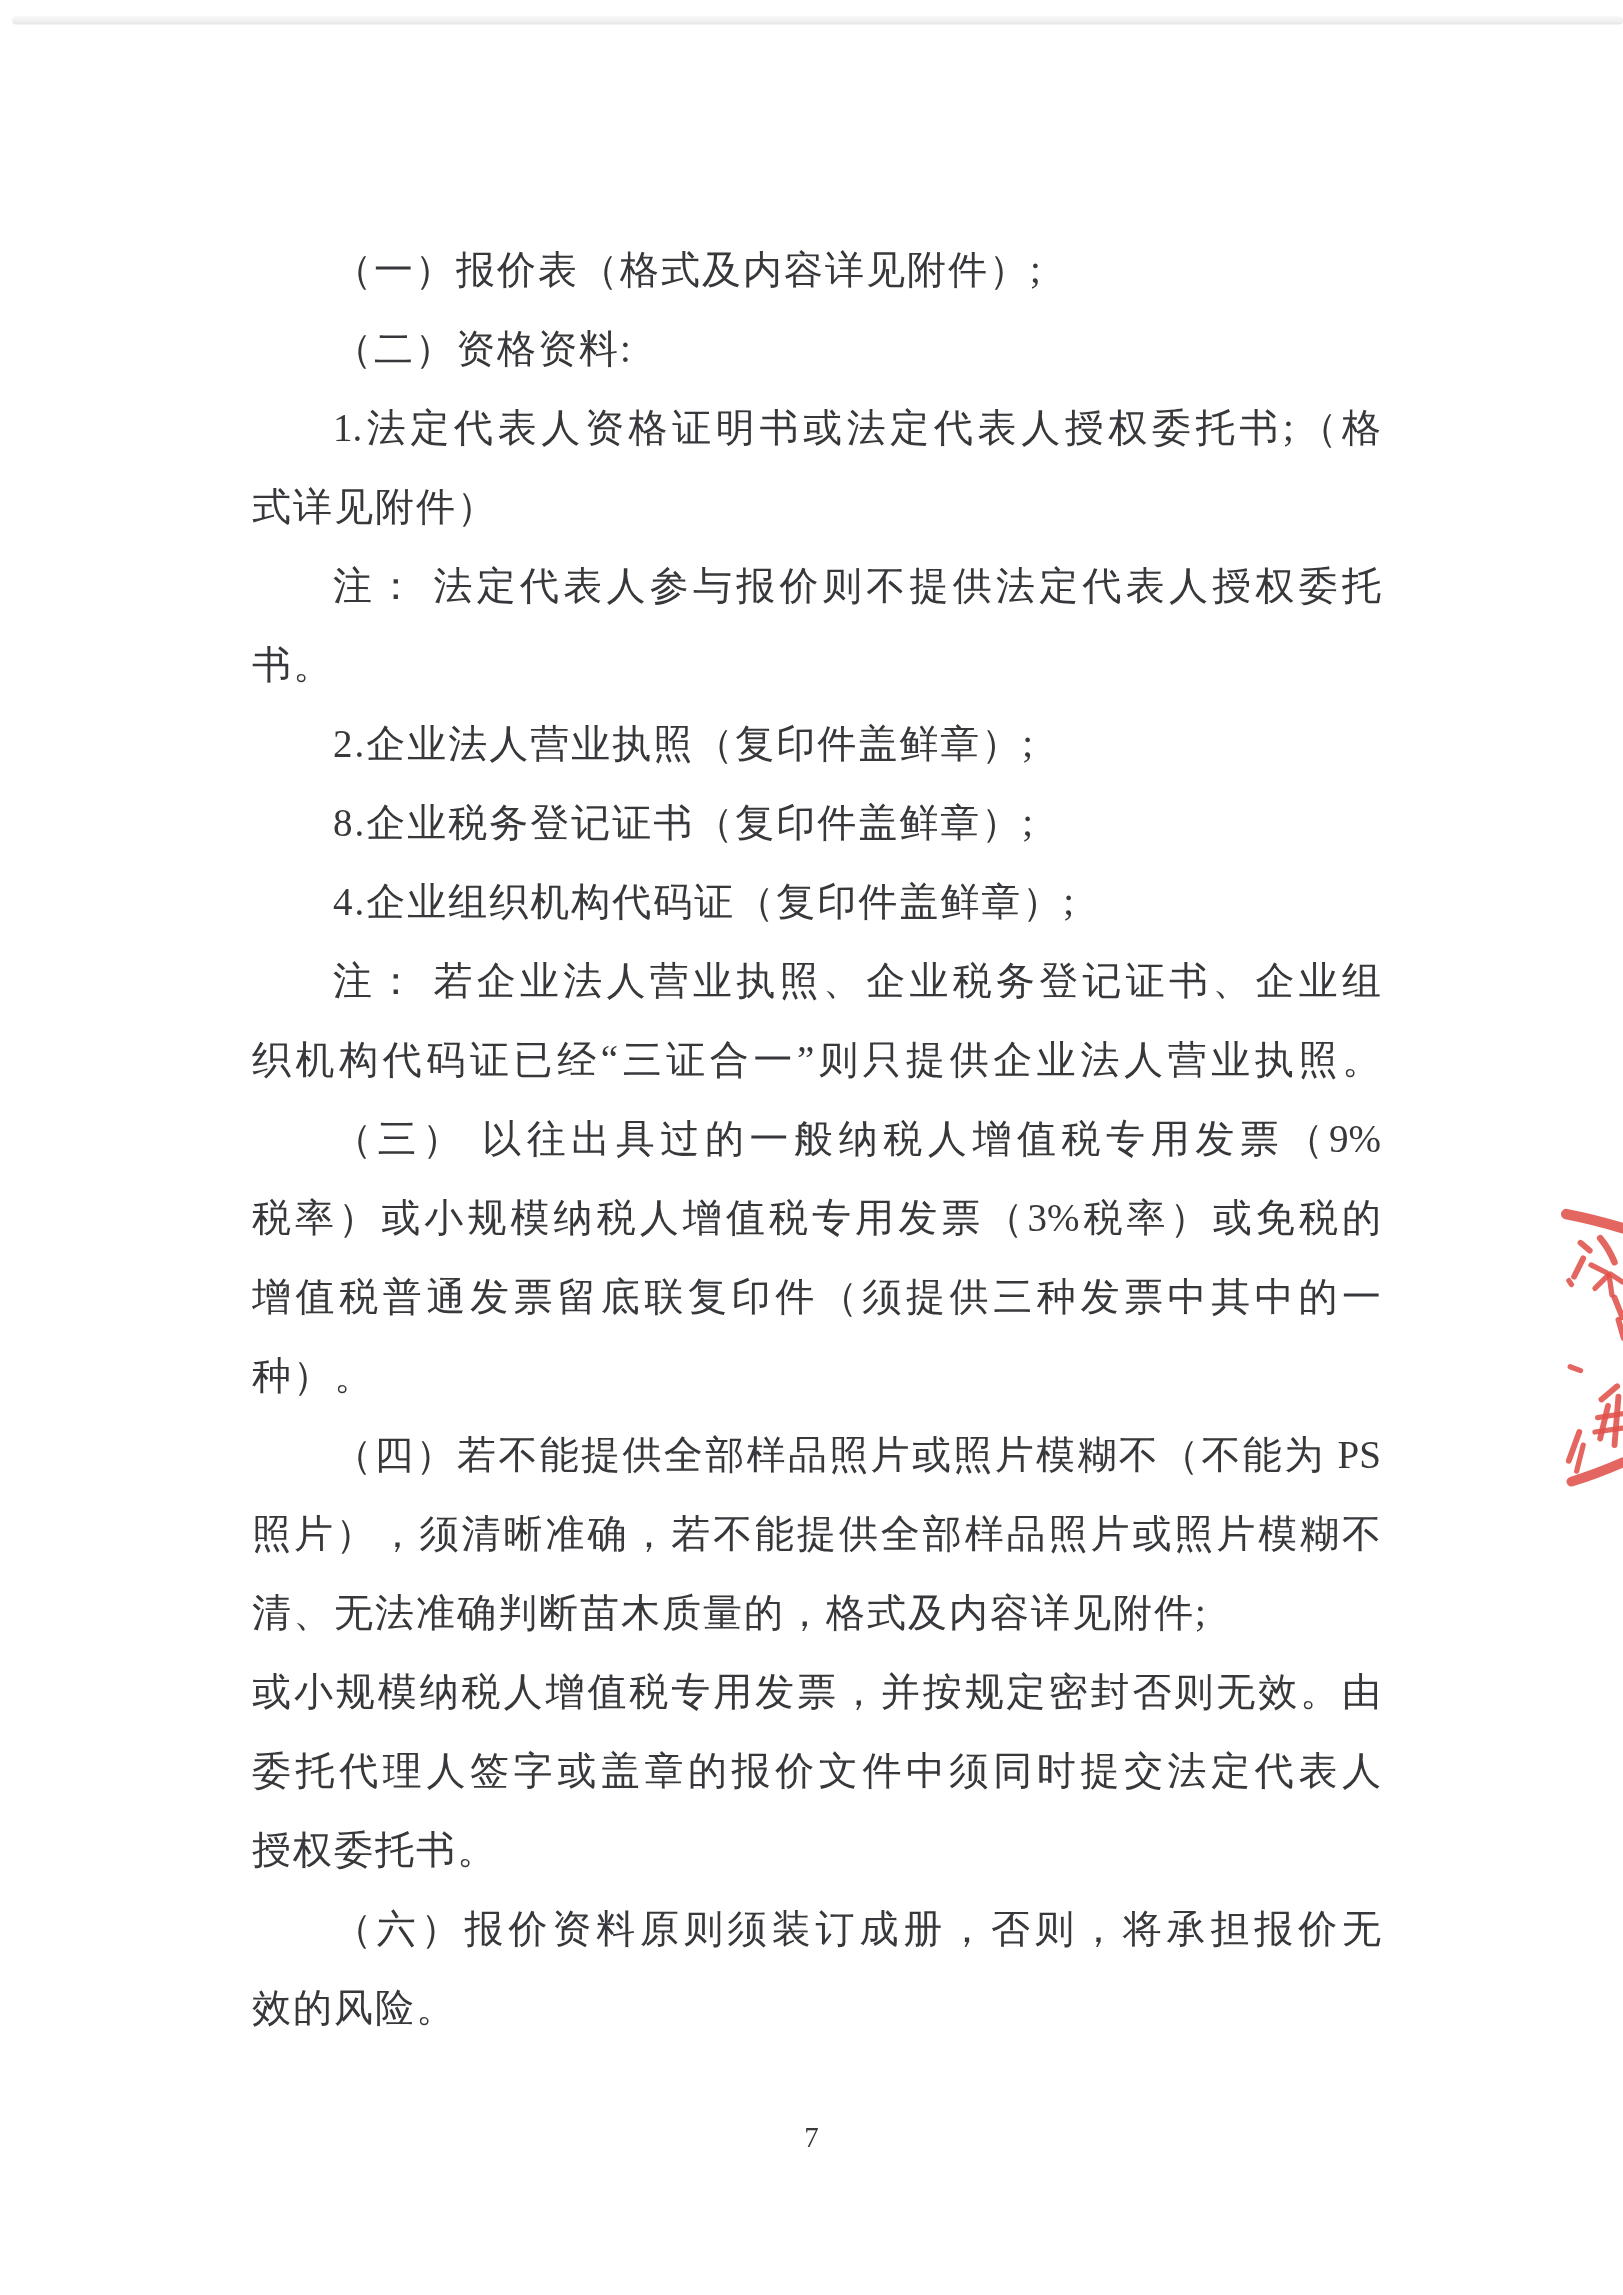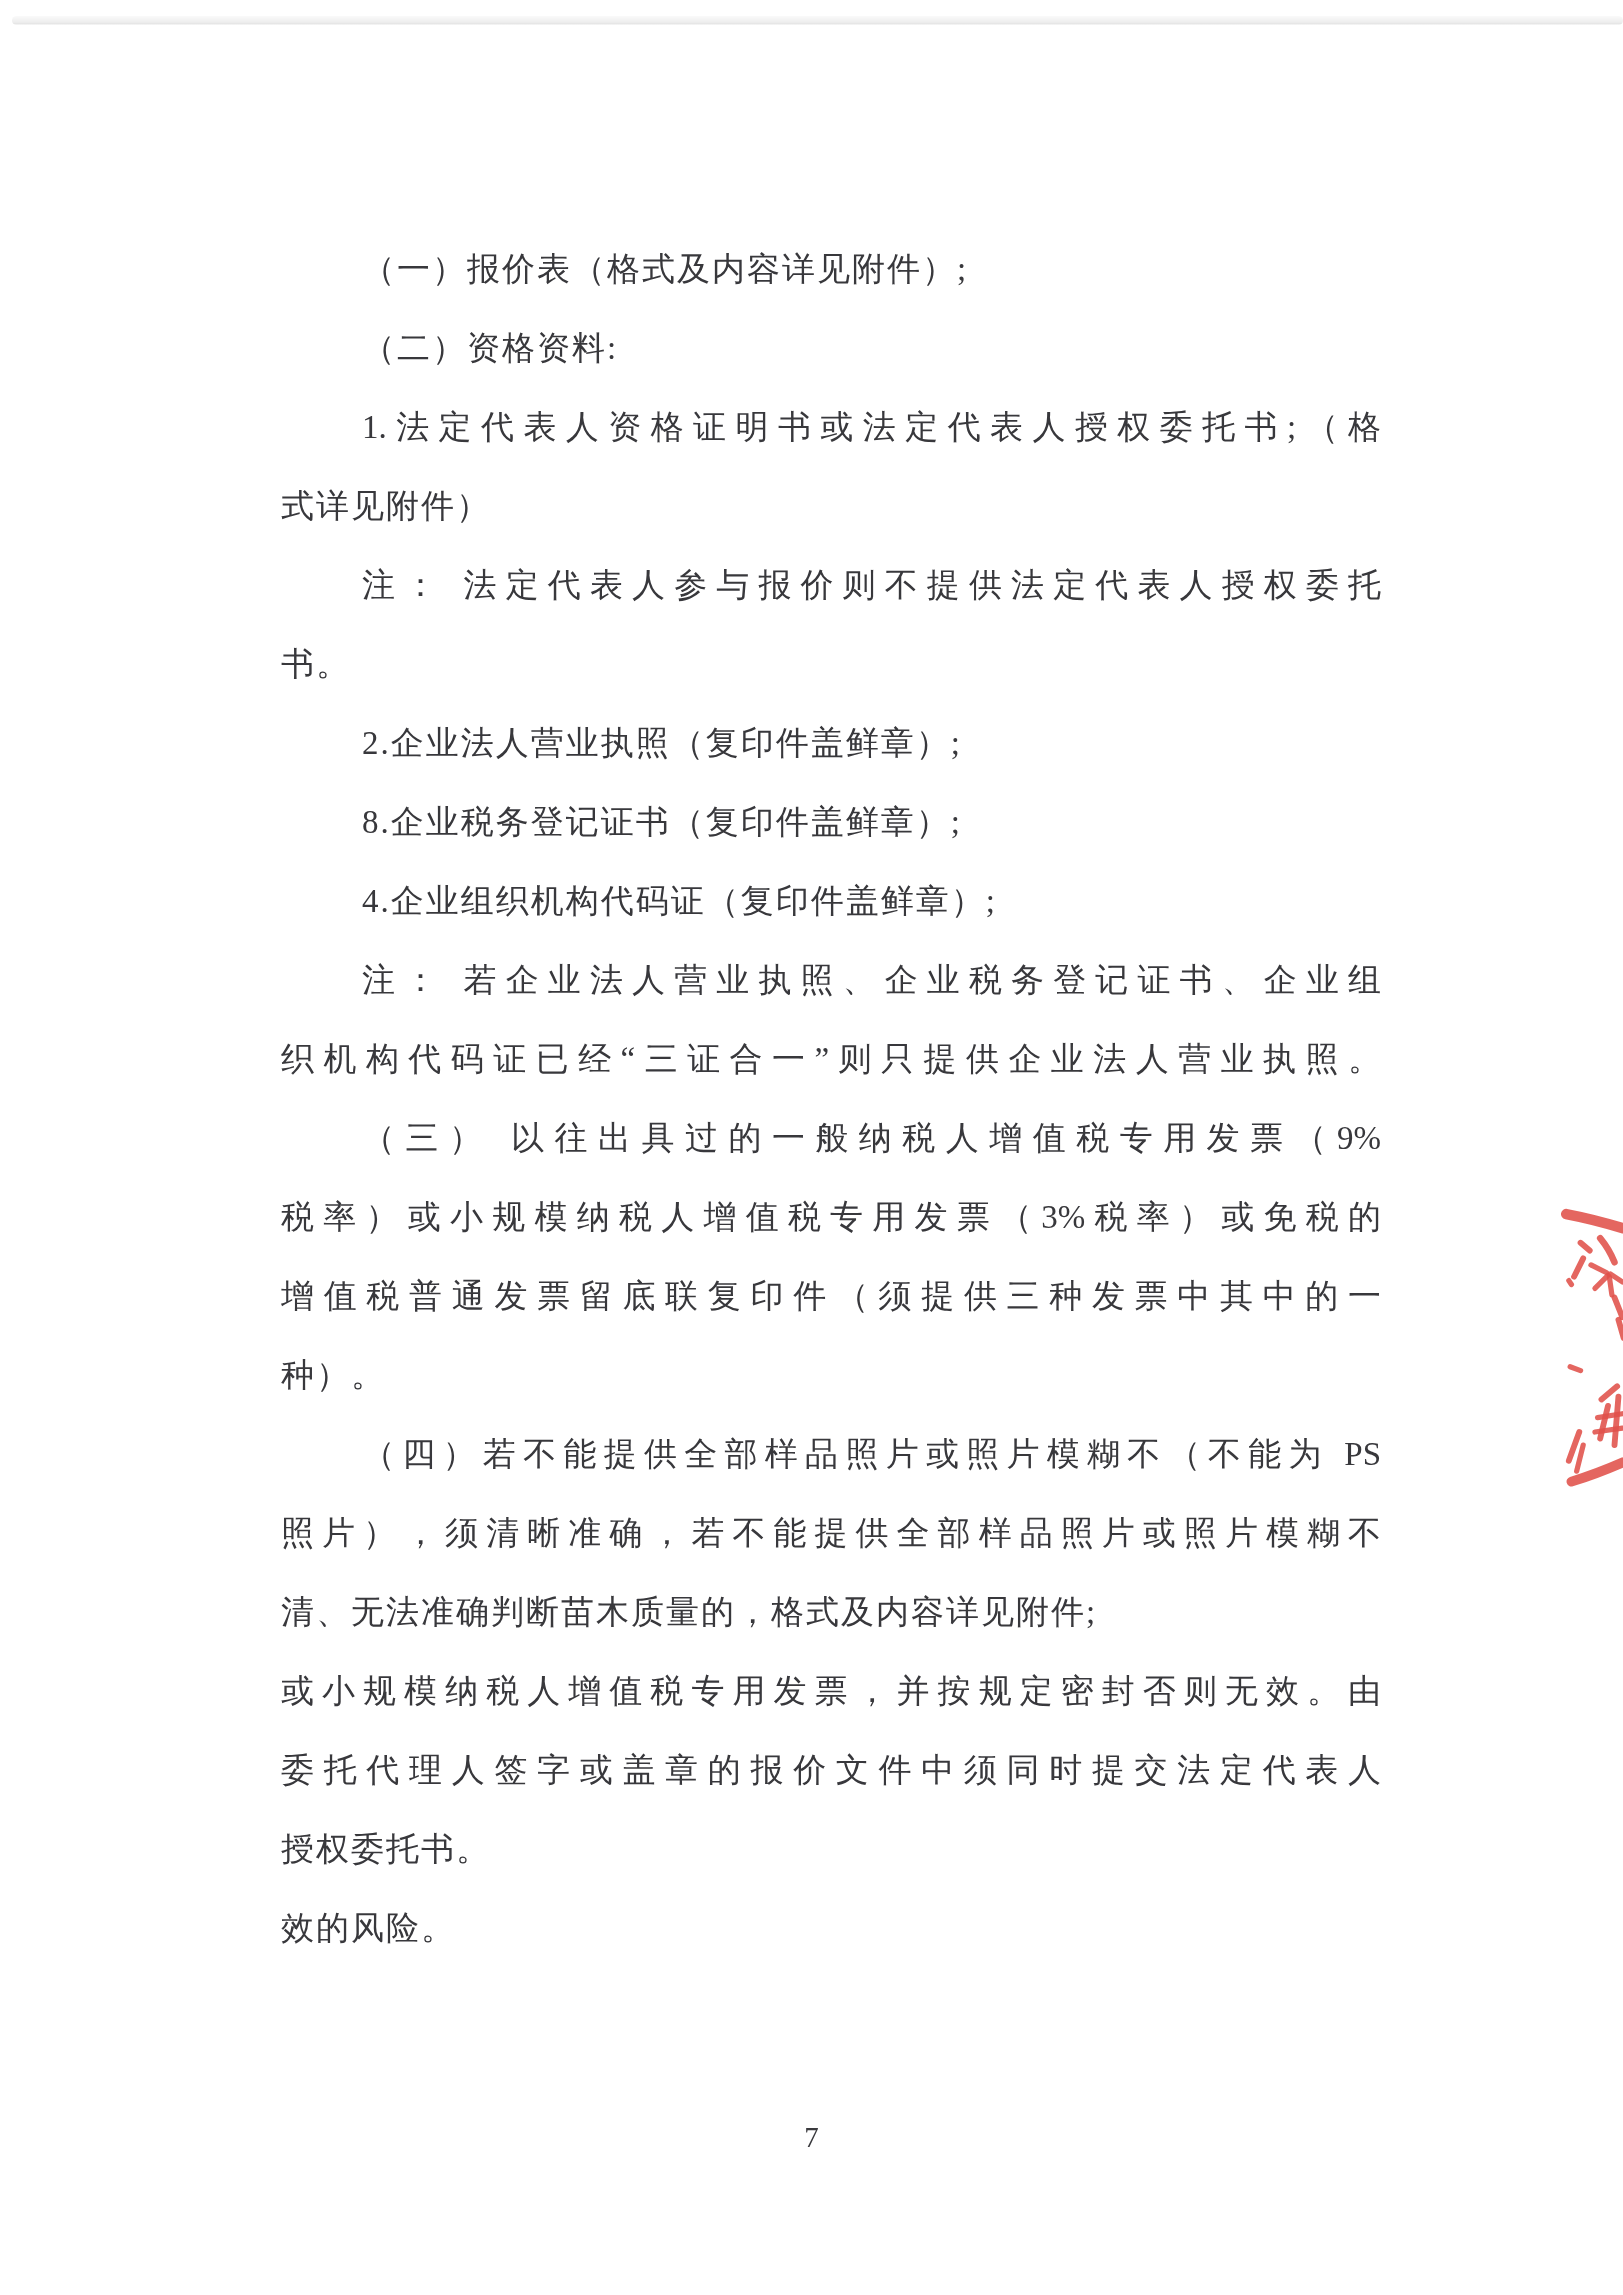--- a/index.html
+++ b/index.html
@@ -15,25 +15,24 @@
   .scan-band{
     position:absolute;left:11.8px;top:15.7px;right:0;height:9.2px;
     background:linear-gradient(to bottom,rgba(0,0,0,0.02),rgba(0,0,0,0.07) 70%,rgba(0,0,0,0.10) 85%,rgba(0,0,0,0.02));
     border-radius:4.6px;
   }
   #text-block{
     position:absolute;left:252px;top:230px;width:1129px;
   }
   .line{
     height:79px;line-height:79px;
-    font-size:33px;
+    font-size:39px;
     letter-spacing:2px;
     white-space:pre;
     text-align:left;
-    margin-left:29px;
   }
   .indent{ text-indent:81px; }
   .justify{
     letter-spacing:0;
     white-space:normal;
     text-align:justify;
     text-align-last:justify;
     overflow:hidden;
   }
   #page-number{
@@ -67,20 +66,21 @@
     <div class="line indent justify">（三） 以往出具过的一般纳税人增值税专用发票（9%</div>
     <div class="line justify">税率）或小规模纳税人增值税专用发票（3%税率）或免税的</div>
     <div class="line justify">增值税普通发票留底联复印件（须提供三种发票中其中的一</div>
     <div class="line">种）。</div>
     <div class="line indent justify">（四）若不能提供全部样品照片或照片模糊不（不能为 PS</div>
     <div class="line justify">照片），须清晰准确，若不能提供全部样品照片或照片模糊不</div>
     <div class="line">清、无法准确判断苗木质量的，格式及内容详见附件;</div>
     <div class="line justify">或小规模纳税人增值税专用发票，并按规定密封否则无效。由</div>
     <div class="line justify">委托代理人签字或盖章的报价文件中须同时提交法定代表人</div>
     <div class="line">授权委托书。</div>
+    <div class="line indent justify">（六）报价资料原则须装订成册，否则，将承担报价无</div>
     <div class="line">效的风险。</div>
   </div>
 
   <div id="page-number">7</div>
 
   <svg id="stamp" viewBox="0 0 95 445" xmlns="http://www.w3.org/2000/svg">
     <g stroke="#e0514a" stroke-opacity="0.88" fill="none" stroke-linecap="round">
 
       <path d="M8 18 Q50 26 96 40" stroke-width="16"></path>
 

